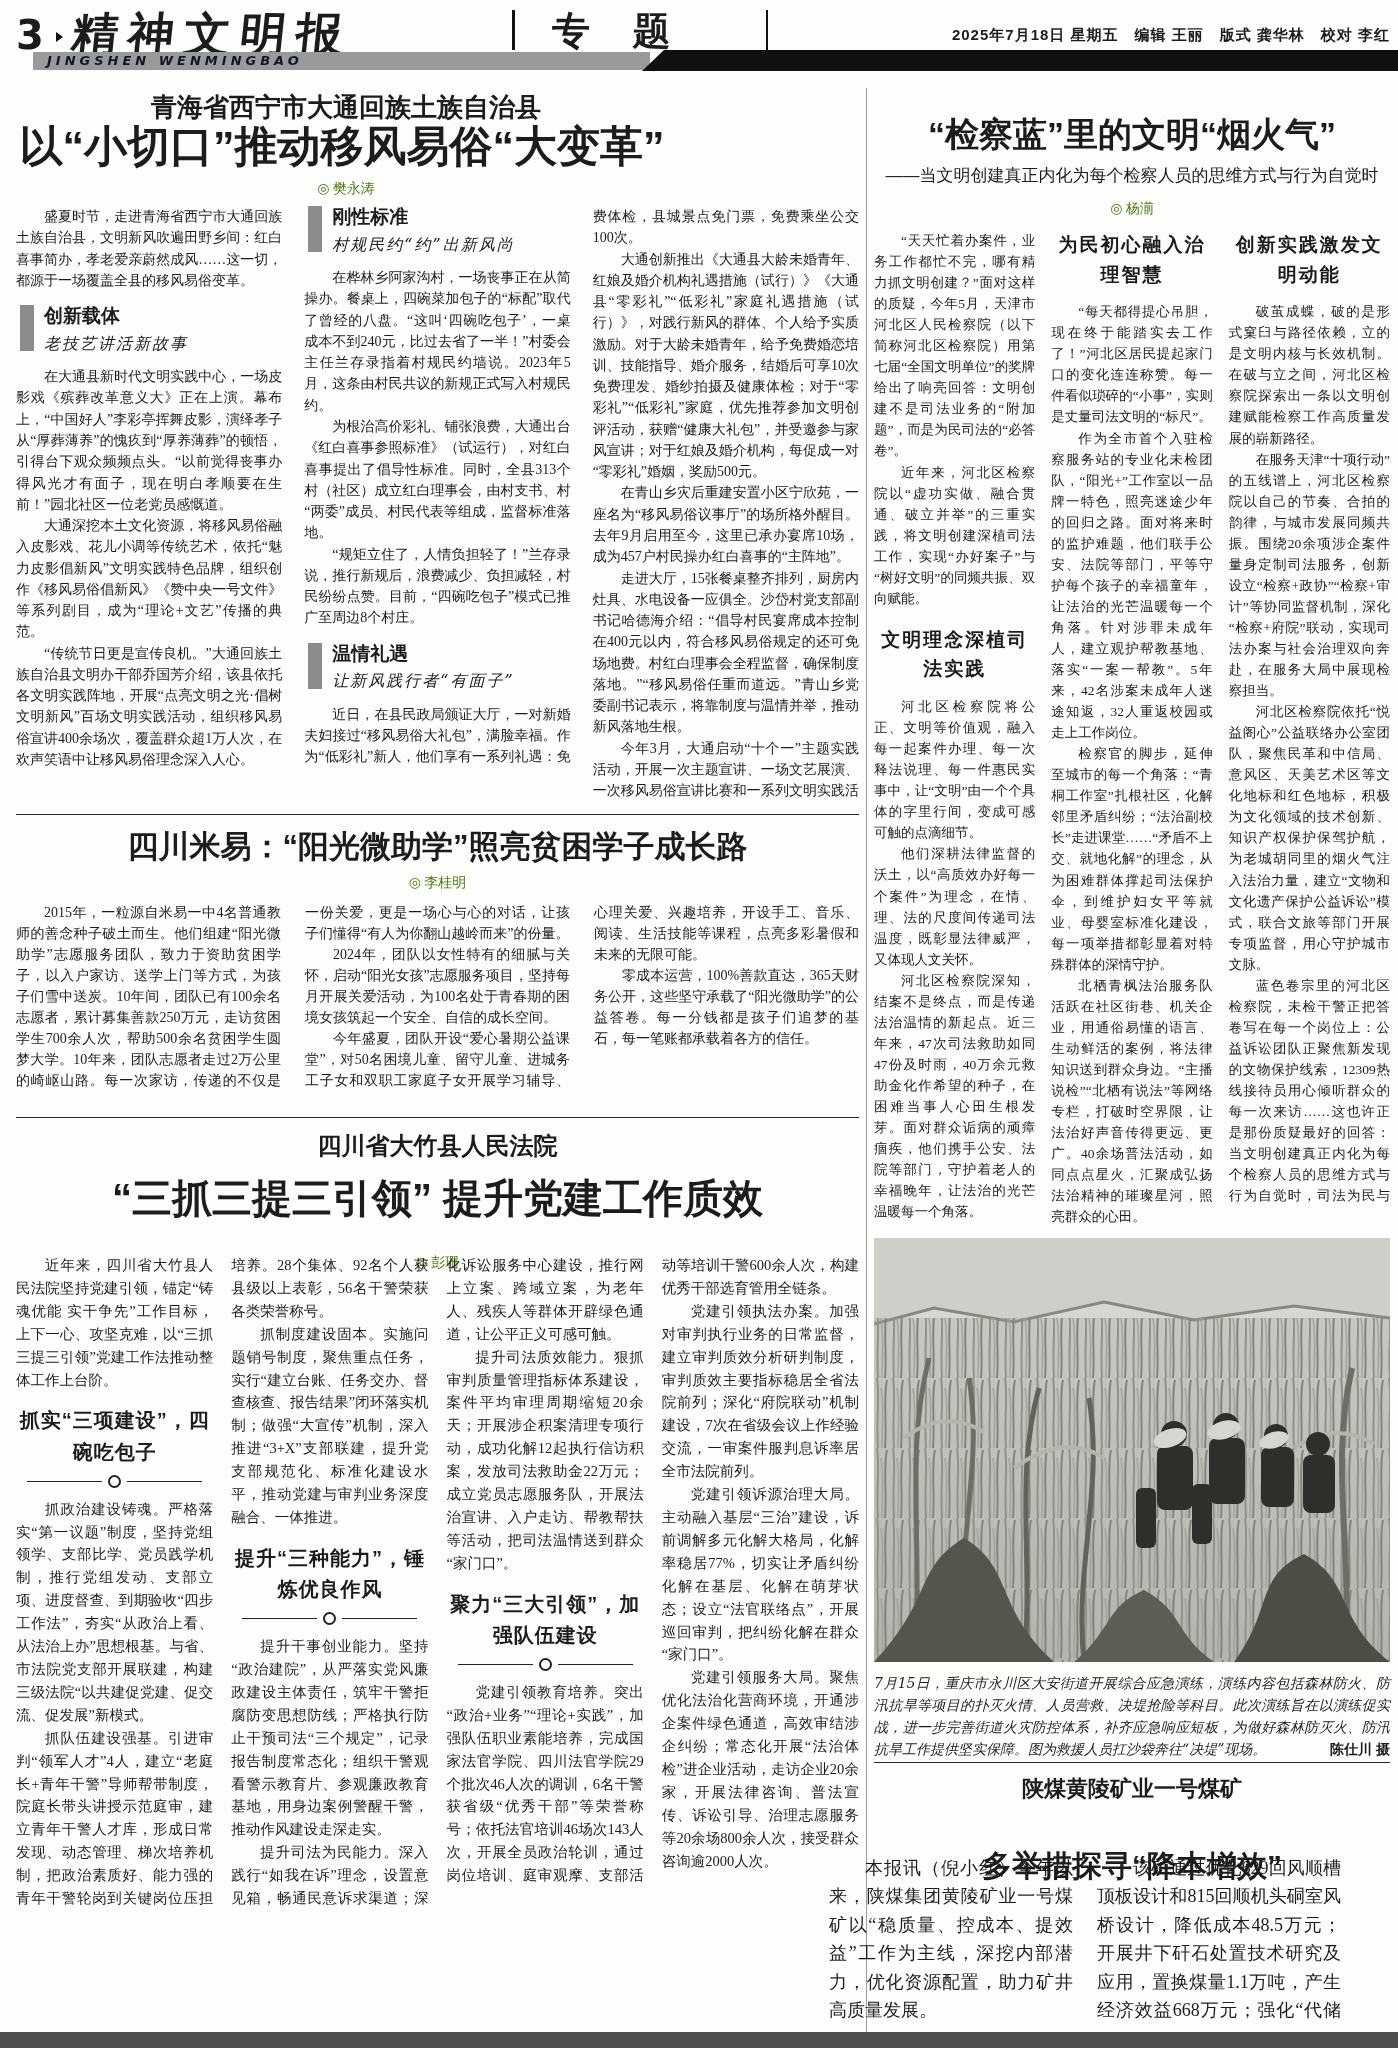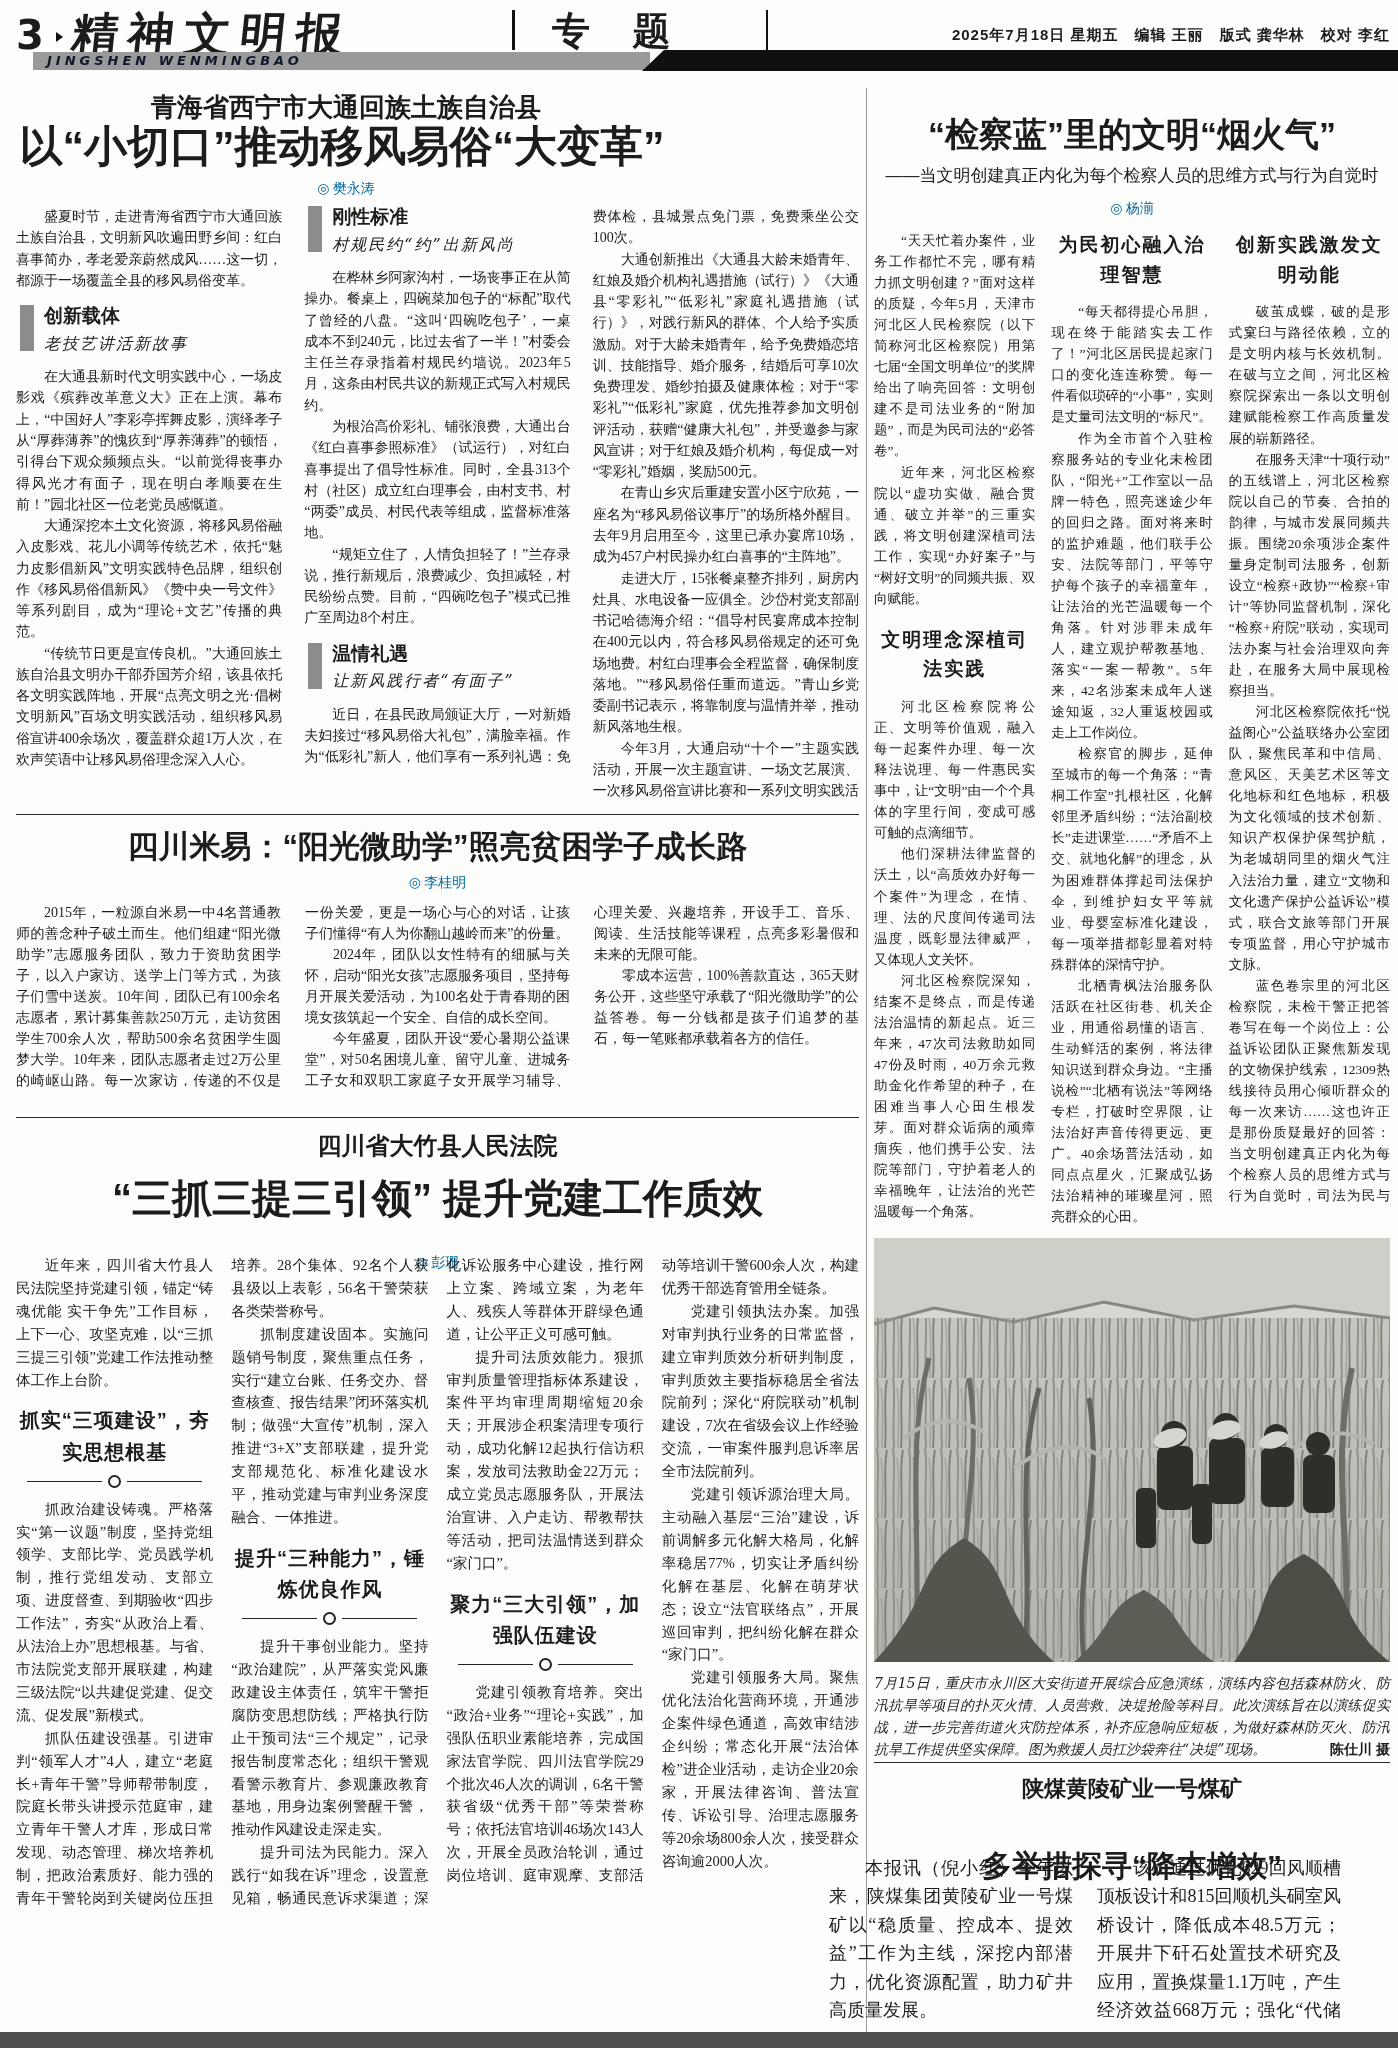--- a/index.html
+++ b/index.html
@@ -20,21 +20,21 @@
                color:#0f172a;font-family:"DejaVu Sans",sans-serif;font-style:italic;font-weight:700;
                font-size:13px;letter-spacing:4px;line-height:18px;padding-left:14px;box-sizing:border-box;}
   .black-band{position:absolute;left:642px;top:50px;width:756px;height:21px;background:#101010;
               clip-path:polygon(22px 0,100% 0,100% 100%,0 100%);}
   .dateline{position:absolute;right:8px;top:26px;font-family:"Liberation Sans",sans-serif;
             font-size:15px;font-weight:600;letter-spacing:1px;}
   
   .kicker{position:absolute;text-align:center;font-family:"Liberation Sans",sans-serif;font-weight:600;}
   .headline{position:absolute;text-align:center;font-family:"Liberation Sans",sans-serif;font-weight:700;
             white-space:nowrap;}
-  .byline{position:absolute;text-align:center;font-size:14px;color:#0369a1;}
+  .byline{position:absolute;text-align:center;font-size:14px;color:#4d7c0f;}
   .body-flow{position:absolute;overflow:hidden;text-align:justify;}
   .para{margin:0;text-indent:2em;}
   .boxhead{display:flex;align-items:flex-start;margin:14px 0 10px 4px;break-inside:avoid;}
   .bh-bar{flex:0 0 14px;height:46px;background:#8c8c8c;margin-right:10px;}
   .bh-tx{display:flex;flex-direction:column;}
   .bh-tx b{font-family:"Liberation Sans",sans-serif;font-size:19px;font-weight:700;line-height:1.2;}
   .bh-tx i{font-family:"DejaVu Serif",serif;font-size:16px;font-style:italic;margin-top:4px;letter-spacing:2px;}
   .plainhead{font-family:"Liberation Sans",sans-serif;font-size:19px;font-weight:700;text-align:center;
              margin:16px 0 12px;break-inside:avoid;letter-spacing:2px;}
   .linehead{margin:14px 0 10px;break-inside:avoid;}
@@ -132,21 +132,21 @@
     </div>
 
   <div class="hrule" style="left:16px;top:1117px;width:843px;"></div>
 
   <div class="kicker" style="left:16px;top:1130px;width:843px;font-size:24px;">四川省大竹县人民法院</div>
   <div class="headline" style="left:16px;top:1160px;width:843px;font-size:40px;margin-top:11px;">“三抓三提三引领” 提升党建工作质效</div>
   <div class="byline" style="left:16px;top:1254px;width:843px;">◎ 彭珊</div>
   <div id="dz-body" class="body-flow">
       <p class="para">近年来，四川省大竹县人民法院坚持党建引领，锚定“铸魂优能 实干争先”工作目标，上下一心、攻坚克难，以“三抓三提三引领”党建工作法推动整体工作上台阶。</p>
       <div class="linehead">
-        <div class="lh-t">抓实“三项建设”，夯实思想根基</div>
+        <div class="lh-t">抓实“三项建设”，四碗吃包子</div>
         <div class="lh-orn">
           <span class="lh-l"></span>
           <span class="lh-o"></span>
           <span class="lh-l"></span>
         </div>
       </div>
       <p class="para">抓政治建设铸魂。严格落实“第一议题”制度，坚持党组领学、支部比学、党员践学机制，推行党组发动、支部立项、进度督查、到期验收“四步工作法”，夯实“从政治上看、从法治上办”思想根基。与省、市法院党支部开展联建，构建三级法院“以共建促党建、促交流、促发展”新模式。</p>
       <p class="para">抓队伍建设强基。引进审判“领军人才”4人，建立“老庭长+青年干警”导师帮带制度，院庭长带头讲授示范庭审，建立青年干警人才库，形成日常发现、动态管理、梯次培养机制，把政治素质好、能力强的青年干警轮岗到关键岗位压担培养。28个集体、92名个人获县级以上表彰，56名干警荣获各类荣誉称号。</p>
       <p class="para">抓制度建设固本。实施问题销号制度，聚焦重点任务，实行“建立台账、任务交办、督查核查、报告结果”闭环落实机制；做强“大宣传”机制，深入推进“3+X”支部联建，提升党支部规范化、标准化建设水平，推动党建与审判业务深度融合、一体推进。</p>
       <div class="linehead">

